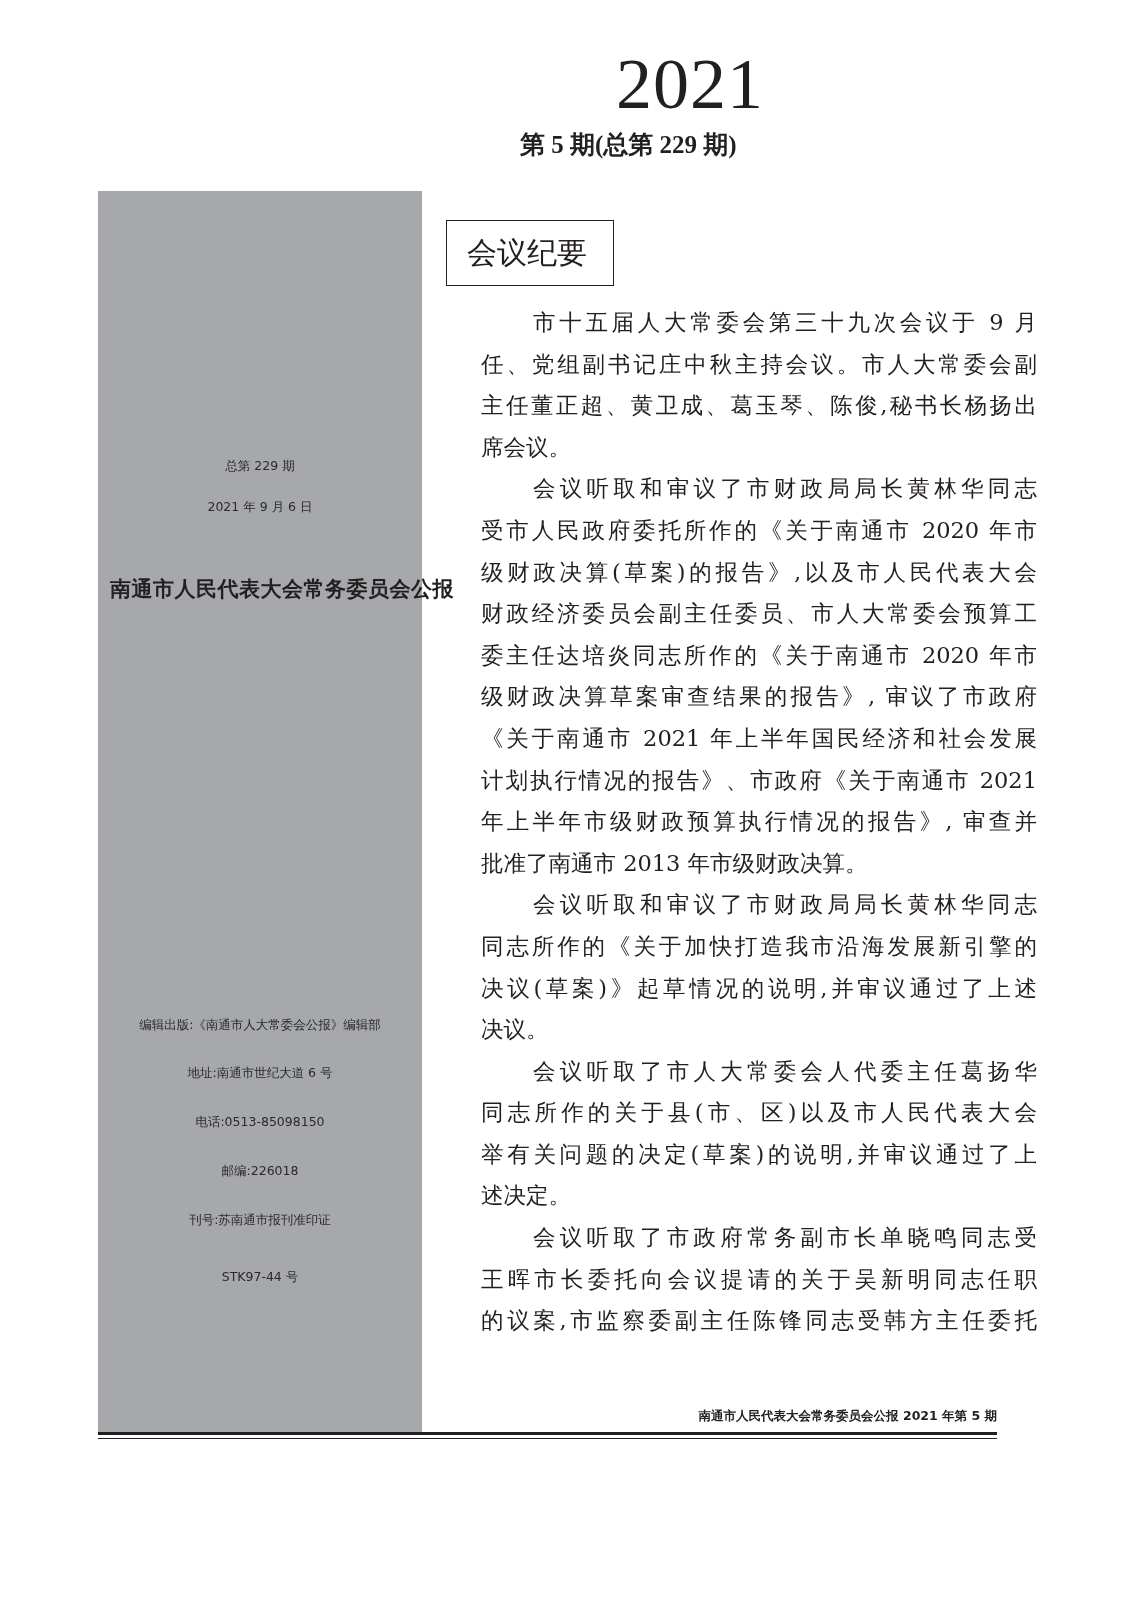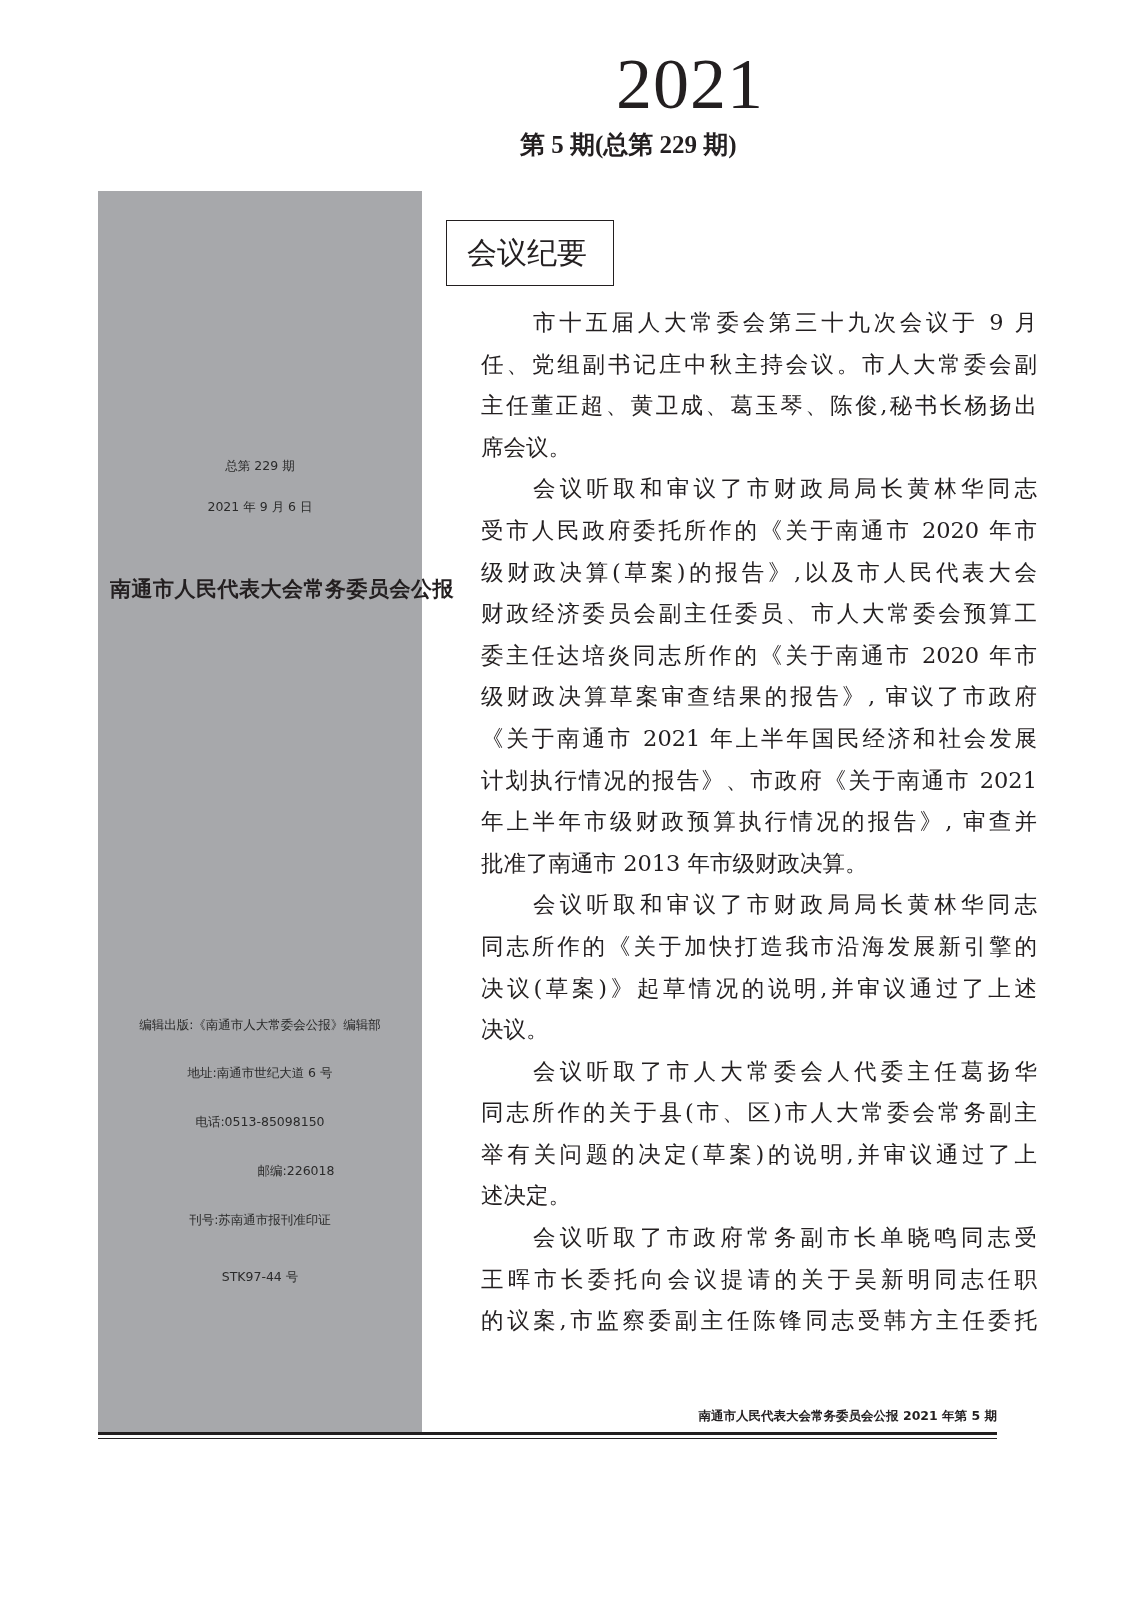--- a/index.html
+++ b/index.html
@@ -47,21 +47,21 @@
 <div class="year">2021</div>
 <div class="issue">第 5 期(总第 229 期)</div>
 
 <div class="sidebar">
   <div class="sb-title">南通市人民代表大会常务委员会公报</div>
   <div class="sb-small" style="top:267px;">总第 229 期</div>
   <div class="sb-small" style="top:308px;">2021 年 9 月 6 日</div>
   <div class="sb-small" style="top:826px;">编辑出版:《南通市人大常委会公报》编辑部</div>
   <div class="sb-small" style="top:874px;">地址:南通市世纪大道 6 号</div>
   <div class="sb-small" style="top:923px;">电话:0513-85098150</div>
-  <div class="sb-small" style="top:972px;padding-left:36px;">邮编:226018</div>
+  <div class="sb-small" style="top:972px;">邮编:226018</div>
   <div class="sb-small" style="top:1021px;">刊号:苏南通市报刊准印证</div>
   <div class="sb-small" style="top:1078px;">STK97-44 号</div>
 </div>
 
 <div class="section-box">
   <span>会议纪要</span>
 </div>
 
 <div class="body-text" id="body-lines">
     <div class="line indent">市十五届人大常委会第三十九次会议于 9 月</div>
@@ -76,21 +76,21 @@
     <div class="line">级财政决算草案审查结果的报告》, 审议了市政府</div>
     <div class="line">《关于南通市 2021 年上半年国民经济和社会发展</div>
     <div class="line">计划执行情况的报告》、市政府《关于南通市 2021</div>
     <div class="line">年上半年市级财政预算执行情况的报告》, 审查并</div>
     <div class="line last">批准了南通市 2013 年市级财政决算。</div>
     <div class="line indent">会议听取和审议了市财政局局长黄林华同志</div>
     <div class="line">同志所作的《关于加快打造我市沿海发展新引擎的</div>
     <div class="line">决议(草案)》起草情况的说明,并审议通过了上述</div>
     <div class="line last">决议。</div>
     <div class="line indent">会议听取了市人大常委会人代委主任葛扬华</div>
-    <div class="line">同志所作的关于县(市、区)市人大常委会常务副主</div>
+    <div class="line">同志所作的关于县(市、区)以及市人民代表大会</div>
     <div class="line">举有关问题的决定(草案)的说明,并审议通过了上</div>
     <div class="line last">述决定。</div>
     <div class="line indent">会议听取了市政府常务副市长单晓鸣同志受</div>
     <div class="line">王晖市长委托向会议提请的关于吴新明同志任职</div>
     <div class="line">的议案,市监察委副主任陈锋同志受韩方主任委托</div>
   </div>
 
 <div class="footer-text">南通市人民代表大会常务委员会公报 2021 年第 5 期</div>
 <div class="rule-thick"></div>
 <div class="rule-thin"></div>

